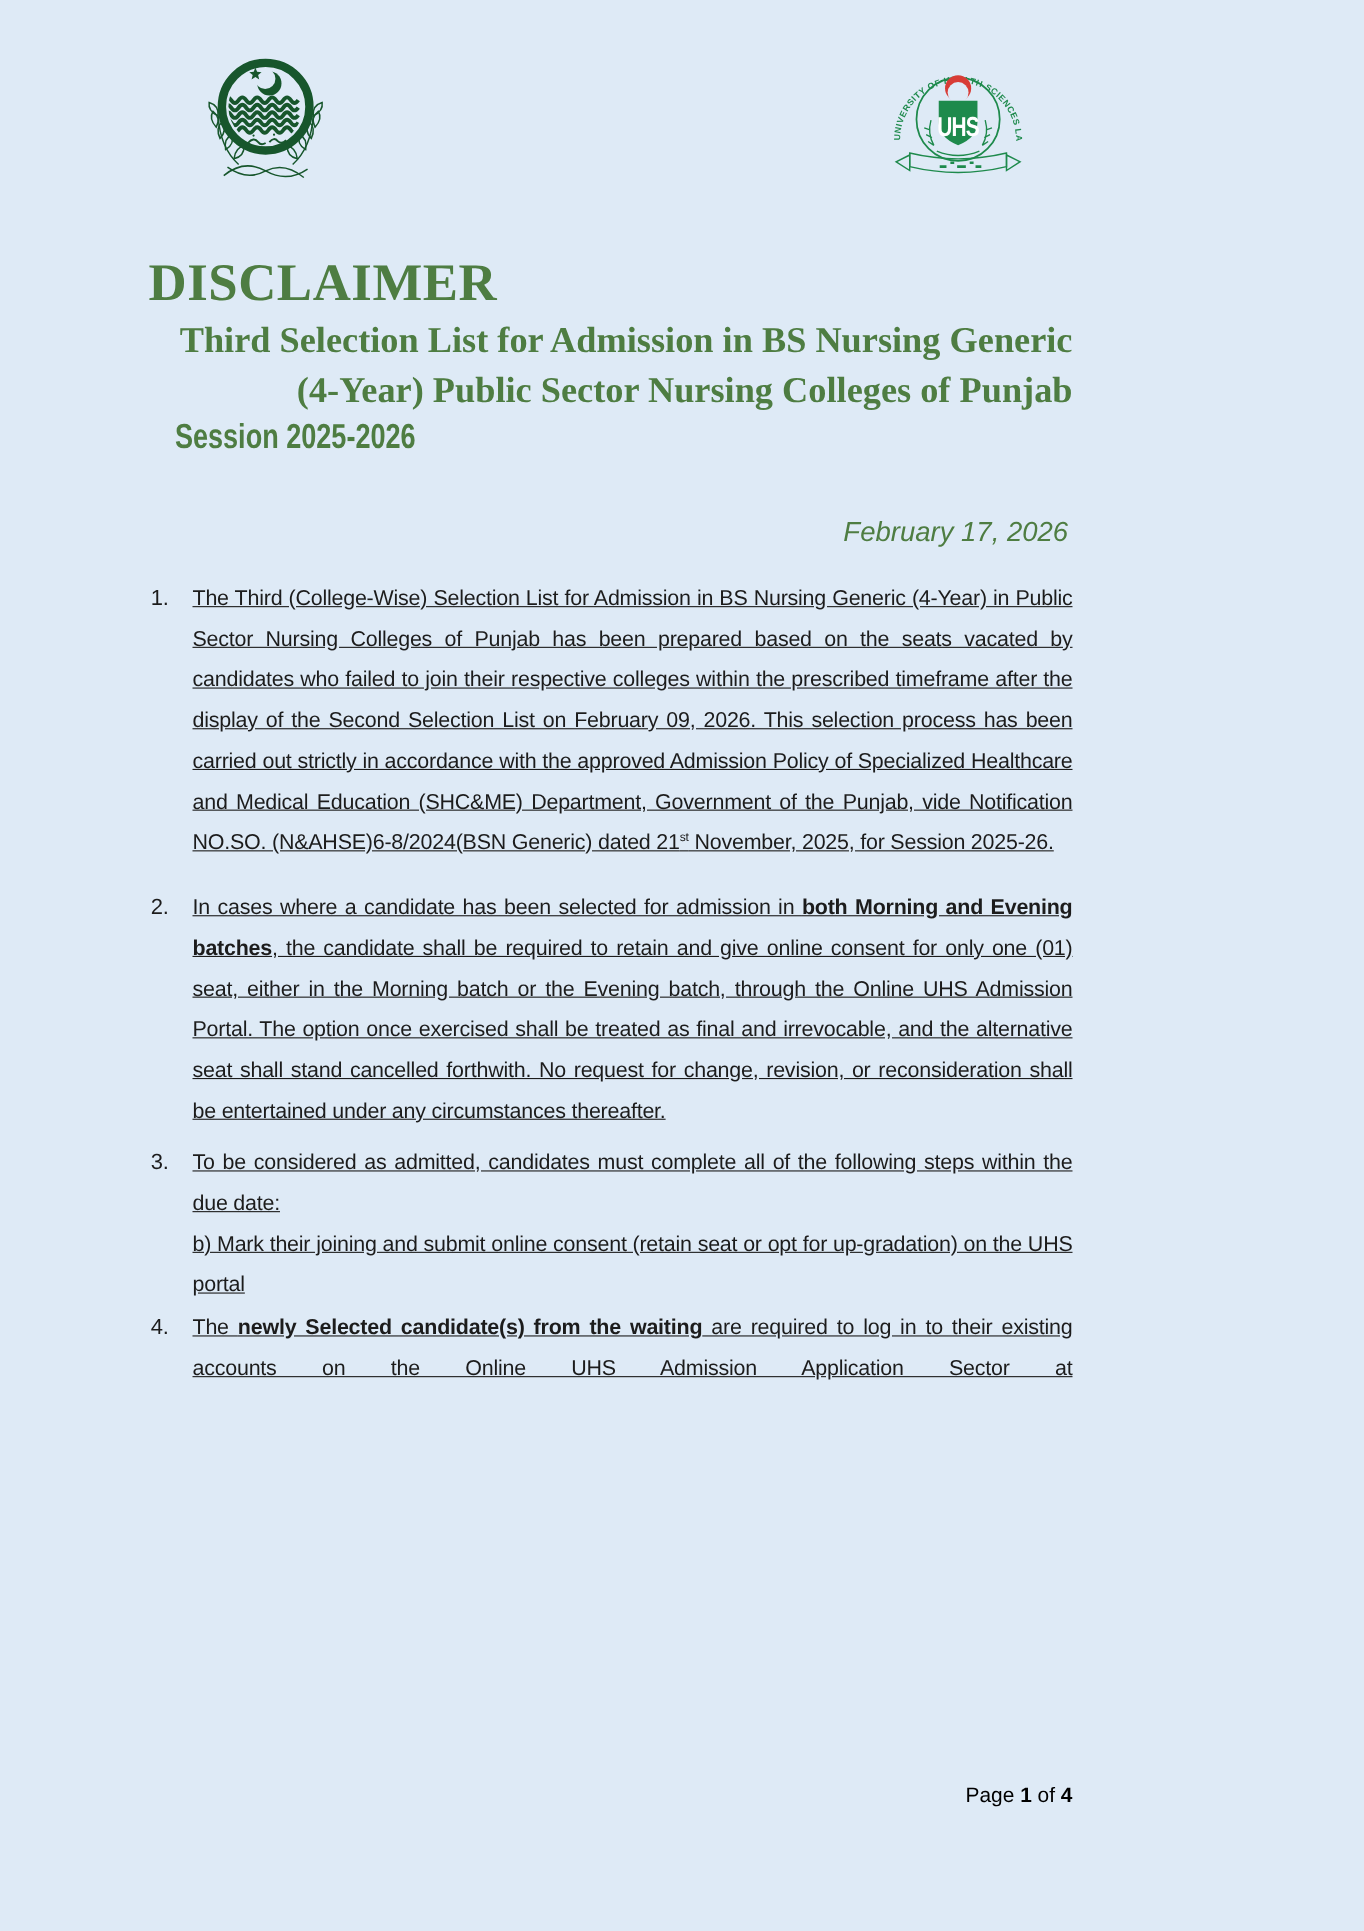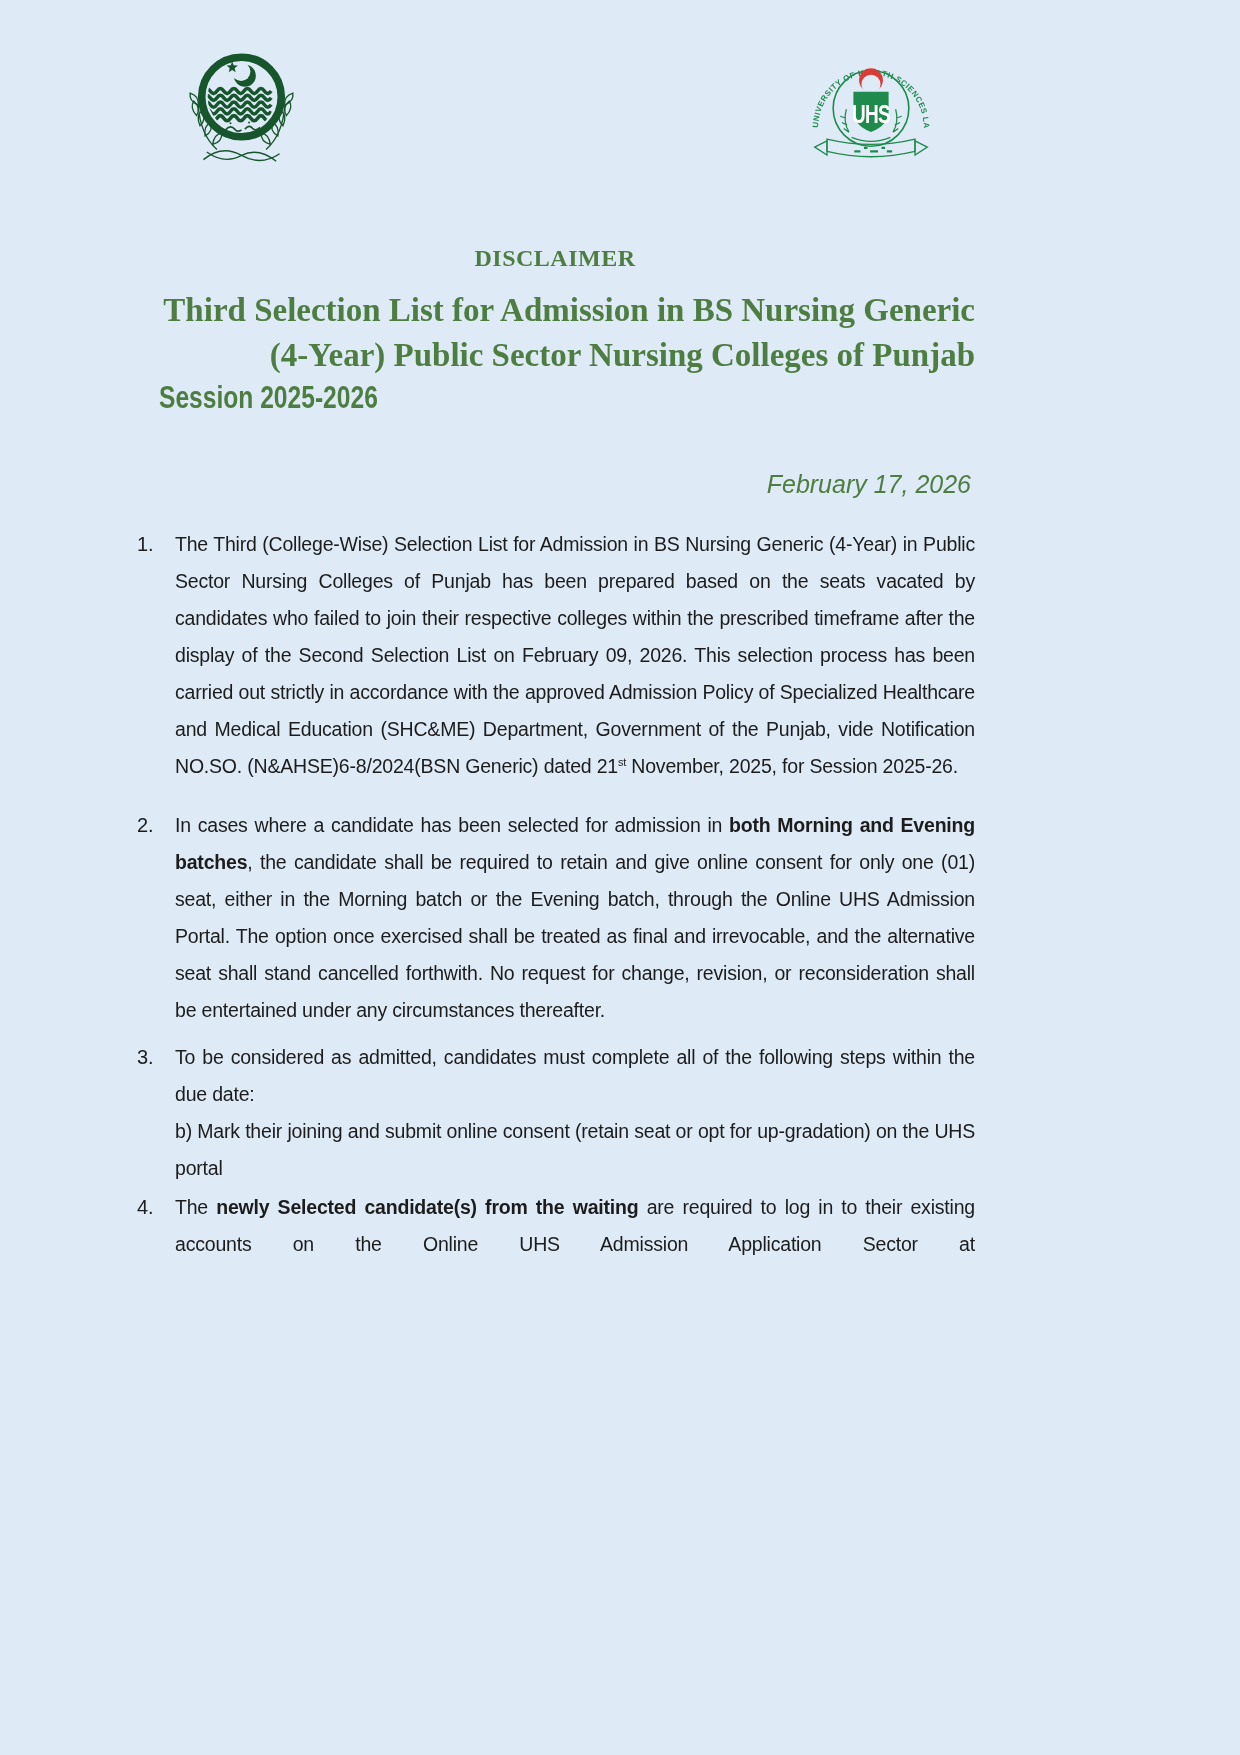--- a/index.html
+++ b/index.html
@@ -12,22 +12,22 @@
     font-family:"Liberation Sans",sans-serif; color:var(--text); overflow:hidden;
   }
   
   .logos-row{
     display:flex; justify-content:space-between; align-items:flex-start;
     padding:40px 303px 0 178px; height:142px;
   }
   
   .content{margin-left:135px;width:840px;}
   .main-title{
-    margin:54px 0 0; text-align:center; font-family:"Liberation Serif",serif;
-    font-weight:bold; font-size:24px; line-height:44px; color:var(--green);
+    margin:54px 0 0; font-family:"Liberation Serif",serif;
+    font-weight:bold; font-size:48px; line-height:44px; color:var(--green);
     letter-spacing:.5px;
   }
   .subtitle{
     margin:8px 0 0; text-align:right; font-family:"Liberation Serif",serif;
     font-weight:bold; font-size:33px; line-height:45px; color:var(--green);
   }
   .session-line{
     margin:0; text-align:left; font-weight:bold; font-size:30px; line-height:40px;
     color:var(--green);
   }
@@ -42,21 +42,21 @@
     text-decoration:underline; text-decoration-thickness:2px; text-underline-offset:4px;
   }
   
   .note-list{margin-top:26px; font-size:19.5px; line-height:37px; letter-spacing:-.2px;}
   .note-item{display:flex;}
   .note-item:nth-child(1){margin-bottom:22px;}
   .note-item:nth-child(2){margin-bottom:10px;}
   .note-item:nth-child(3){margin-bottom:2px;}
   .note-num{flex:none; width:38px; padding-left:2px; font-size:20px;}
   .note-body{flex:1; text-align:justify;}
-  .note-body p{margin:0;}
+  .note-body p{margin:0;text-decoration:underline;}
   .note-body .b{font-weight:bold;}
   .note-body sup{font-size:11px; line-height:0;}
   .justify-last{text-align-last:justify;}
   
   .footer{
     position:absolute; left:135px; top:1622px; width:840px; text-align:right;
     font-size:19px; color:#000;
   }
   .footer .b{font-weight:bold;}
   
@@ -206,14 +206,17 @@
         </div>
         <div class="note-item">
           <div class="note-num">4.</div>
           <div class="note-body">
             <p class="justify-last"><span>The </span><span class="b">newly Selected candidate(s) from the waiting</span><span> are required to log in to their existing accounts on the Online UHS Admission Application Sector at</span></p>
           </div>
         </div>
       </div>
   </div>
 
+  <div class="footer">
+    <span>Page </span><span class="b">1</span><span> of </span><span class="b">4</span>
+  </div>
 
 </div>
 
 </body></html>

